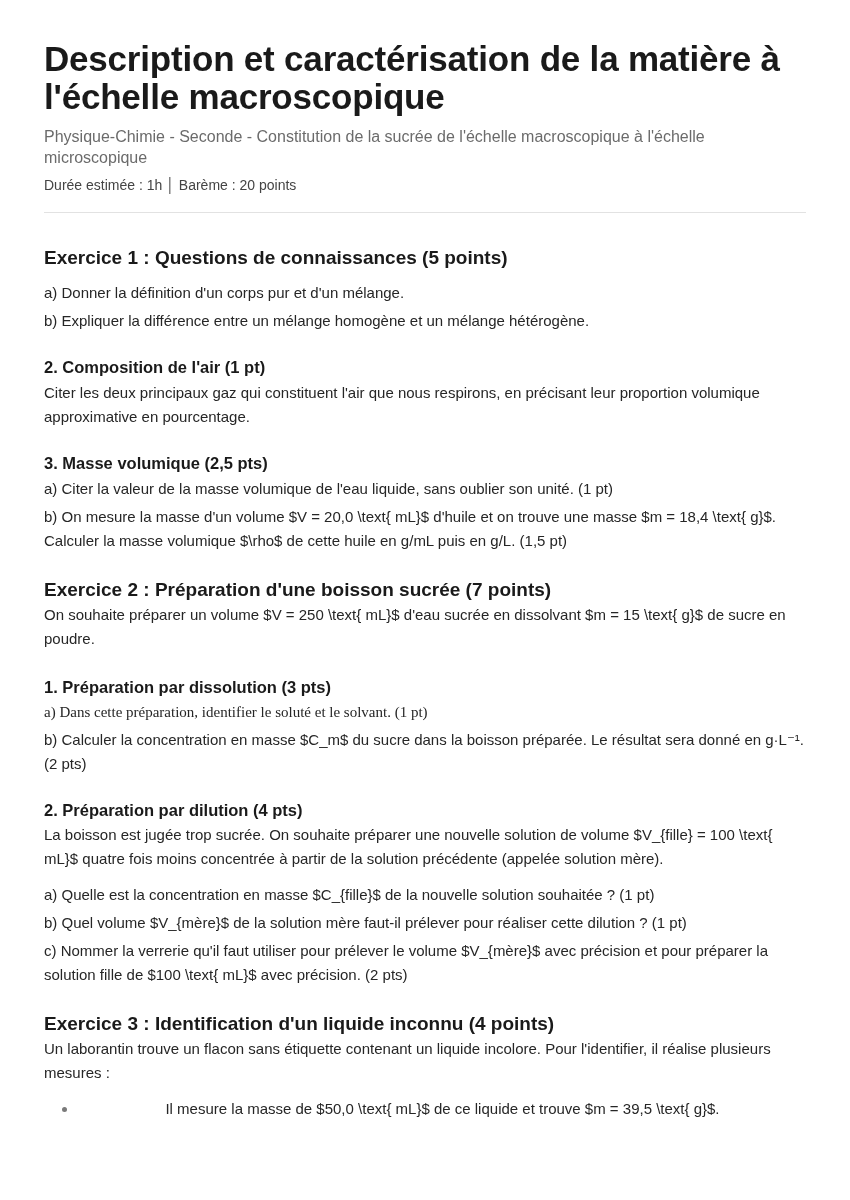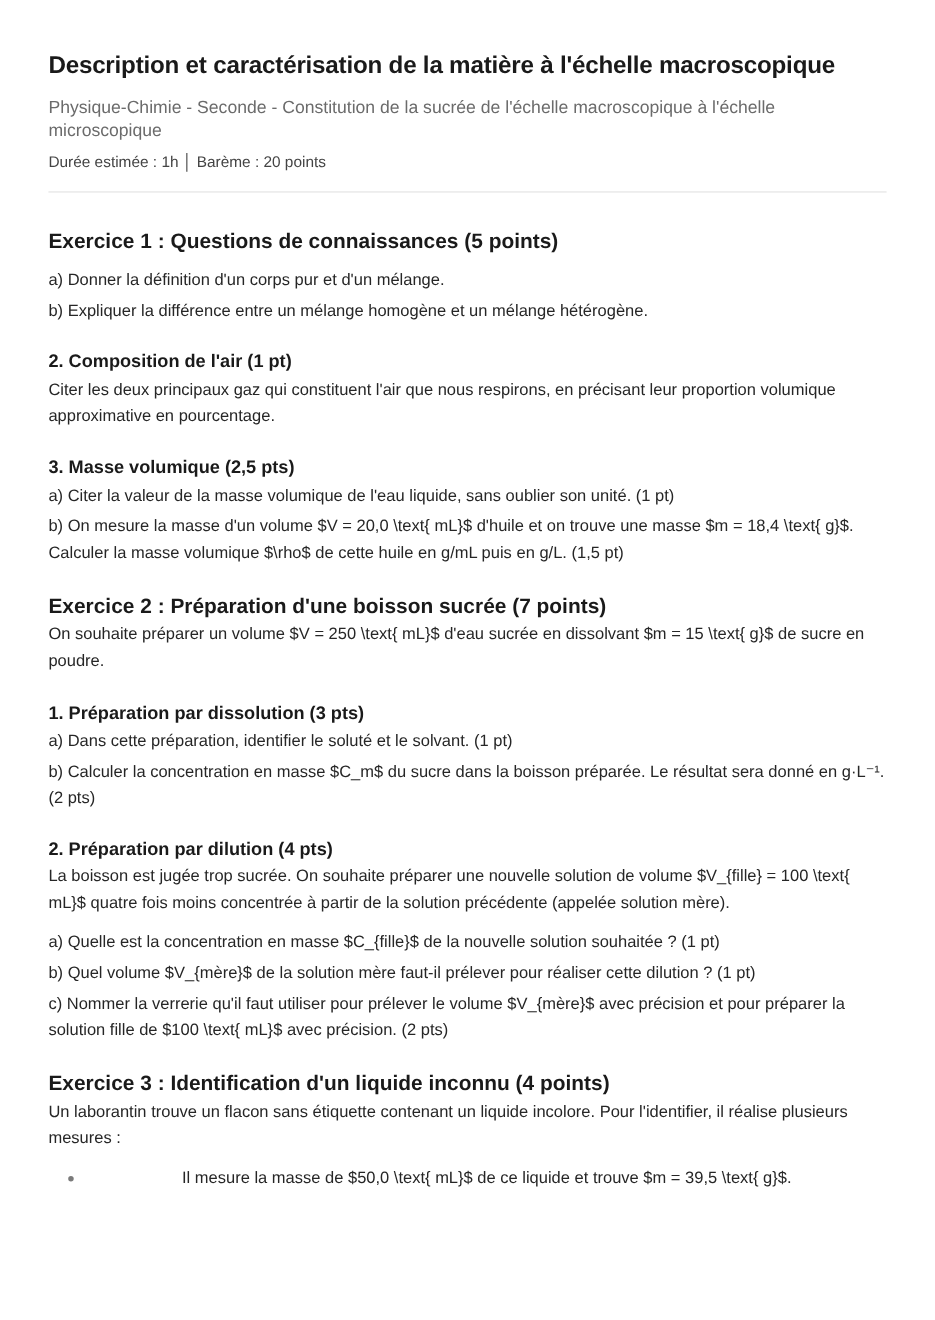--- a/index.html
+++ b/index.html
@@ -12,21 +12,21 @@
       height: 1200px;
       overflow: hidden;
       font-family: "Liberation Sans", "DejaVu Sans", sans-serif;
       color: #1f1f1f;
     }
     .page {
       padding: 40px 44px 0 44px;
       width: 762px;
     }
     .doc-title {
-      font-size: 22px;
+      font-size: 35px;
       font-weight: bold;
       line-height: 38px;
       margin: 0 0 10px 0;
       color: #1a1a1a;
       letter-spacing: -0.2px;
     }
     .doc-subtitle {
       font-size: 16px;
       line-height: 21px;
       color: #6b6b6b;
@@ -115,21 +115,21 @@
       <p class="para" style="margin-top:4px;">b) On mesure la masse d'un volume $V = 20,0 \text{ mL}$ d'huile et on trouve une masse $m = 18,4 \text{ g}$. Calculer la masse volumique $\rho$ de cette huile en g/mL puis en g/L. (1,5 pt)</p>
     </div>
   </section>
 
   <section style="margin-top:24px;">
     <h2 class="exercise-title">Exercice 2 : Préparation d'une boisson sucrée (7 points)</h2>
     <p class="para">On souhaite préparer un volume $V = 250 \text{ mL}$ d'eau sucrée en dissolvant $m = 15 \text{ g}$ de sucre en poudre.</p>
 
     <div style="margin-top:25px;">
       <h3 class="section-title">1. Préparation par dissolution (3 pts)</h3>
-      <p class="para" style="margin-top:2px;">a) Dans cette préparation, identifier le soluté et le solvant. (1 pt)</p>
+      <p class="para" style="margin-top:2px;font-family:Liberation Serif, serif;">a) Dans cette préparation, identifier le soluté et le solvant. (1 pt)</p>
       <p class="para" style="margin-top:4px;">b) Calculer la concentration en masse $C_m$ du sucre dans la boisson préparée. Le résultat sera donné en g·L⁻¹. (2 pts)</p>
     </div>
 
     <div style="margin-top:23px;">
       <h3 class="section-title">2. Préparation par dilution (4 pts)</h3>
       <p class="para" style="margin-top:2px;">La boisson est jugée trop sucrée. On souhaite préparer une nouvelle solution de volume $V_{fille} = 100 \text{ mL}$ quatre fois moins concentrée à partir de la solution précédente (appelée solution mère).</p>
       <p class="para" style="margin-top:12px;">a) Quelle est la concentration en masse $C_{fille}$ de la nouvelle solution souhaitée ? (1 pt)</p>
       <p class="para" style="margin-top:4px;">b) Quel volume $V_{mère}$ de la solution mère faut-il prélever pour réaliser cette dilution ? (1 pt)</p>
       <p class="para" style="margin-top:4px;">c) Nommer la verrerie qu'il faut utiliser pour prélever le volume $V_{mère}$ avec précision et pour préparer la solution fille de $100 \text{ mL}$ avec précision. (2 pts)</p>
     </div>

